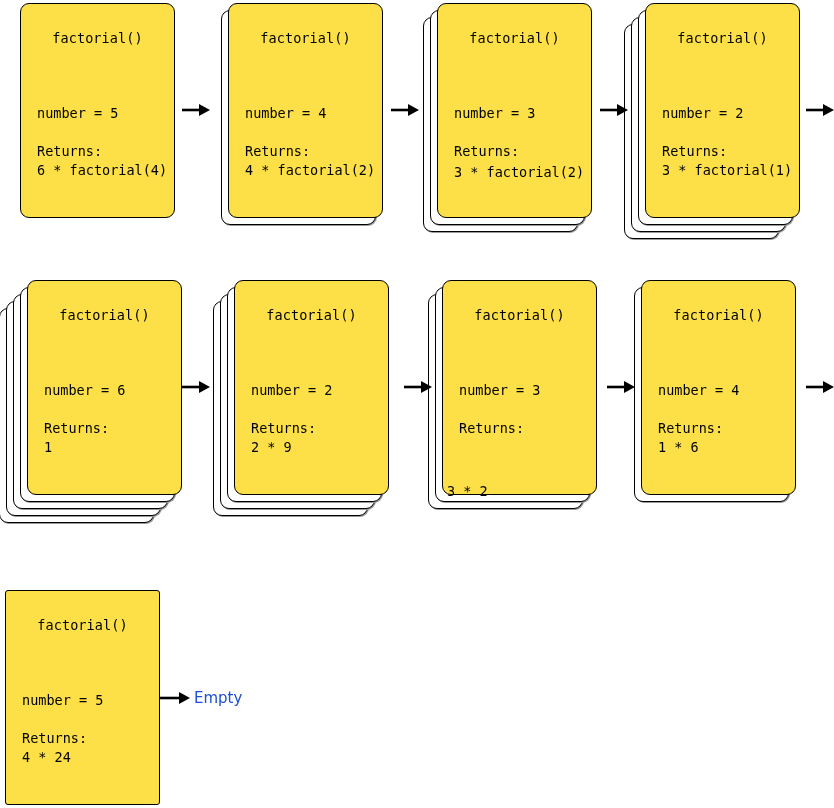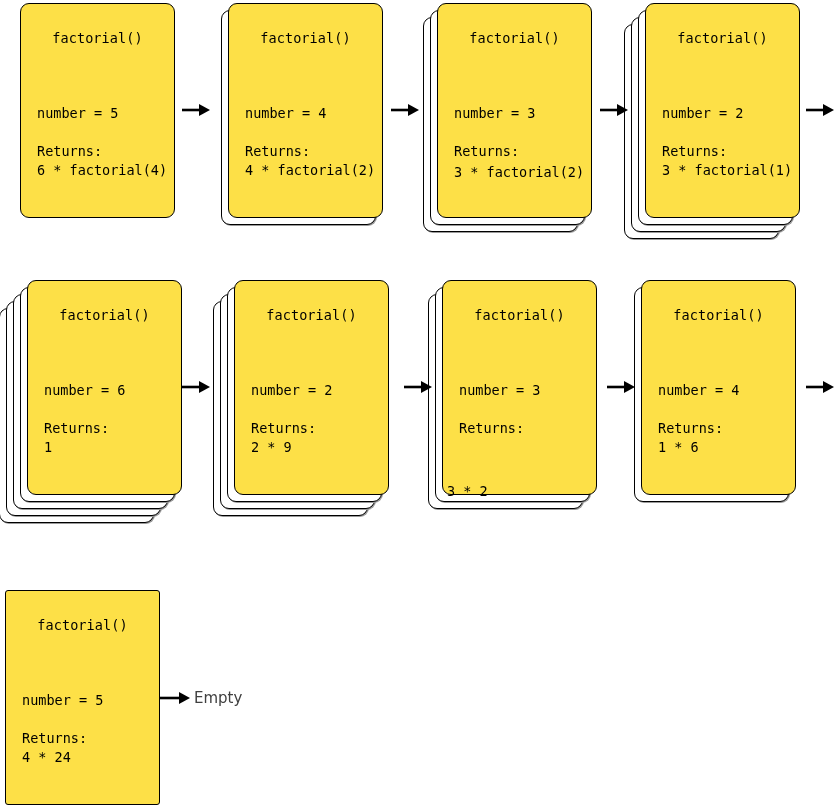--- a/index.html
+++ b/index.html
@@ -85,21 +85,21 @@
   .arrow {
     position: absolute;
     z-index: 60;
   }
 
   
   .empty-label {
     position: absolute;
     font-family: "DejaVu Sans", "Liberation Sans", sans-serif;
     font-size: 15px;
-    color: #404040;
+    color: #1d4ed8;
     white-space: nowrap;
     z-index: 60;
   }
 </style>
 </head>
 <body>
 
 <div id="diagram">
     <div class="frame-group" style="left: 0px; top: 0px;">
       <div class="card top" style="left: 20px; top: 3px; width: 155px; height: 215px;">

